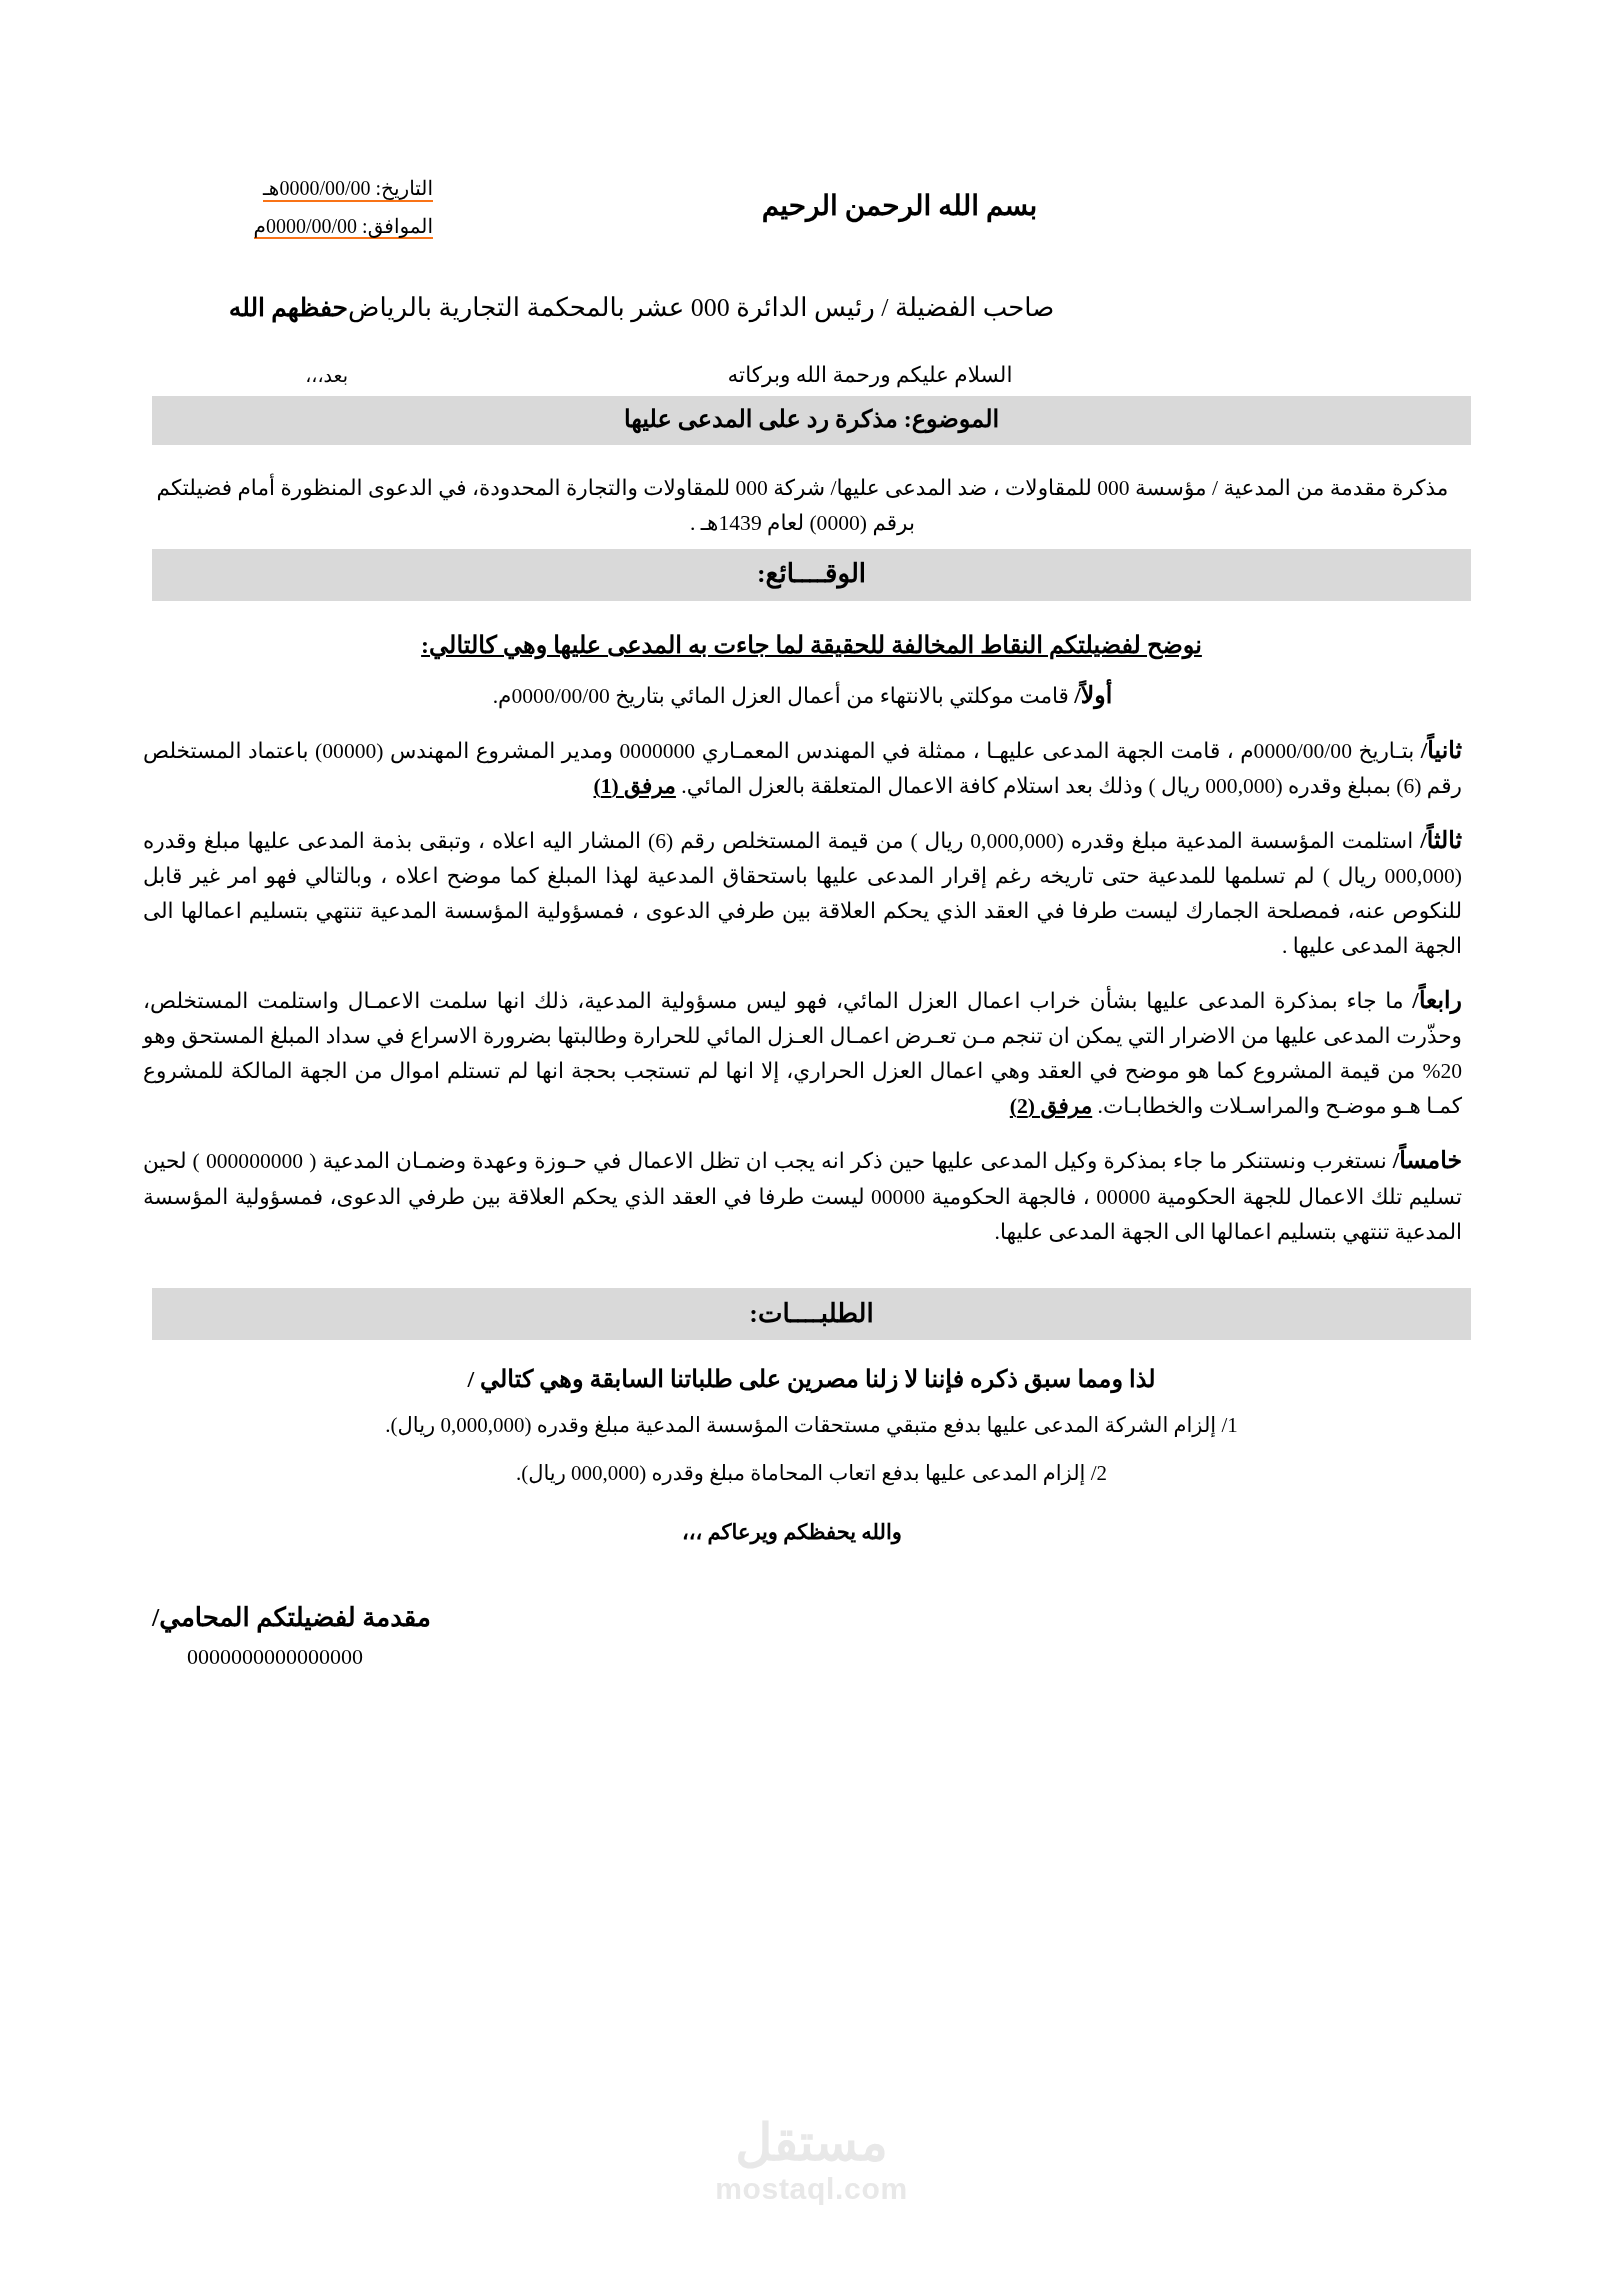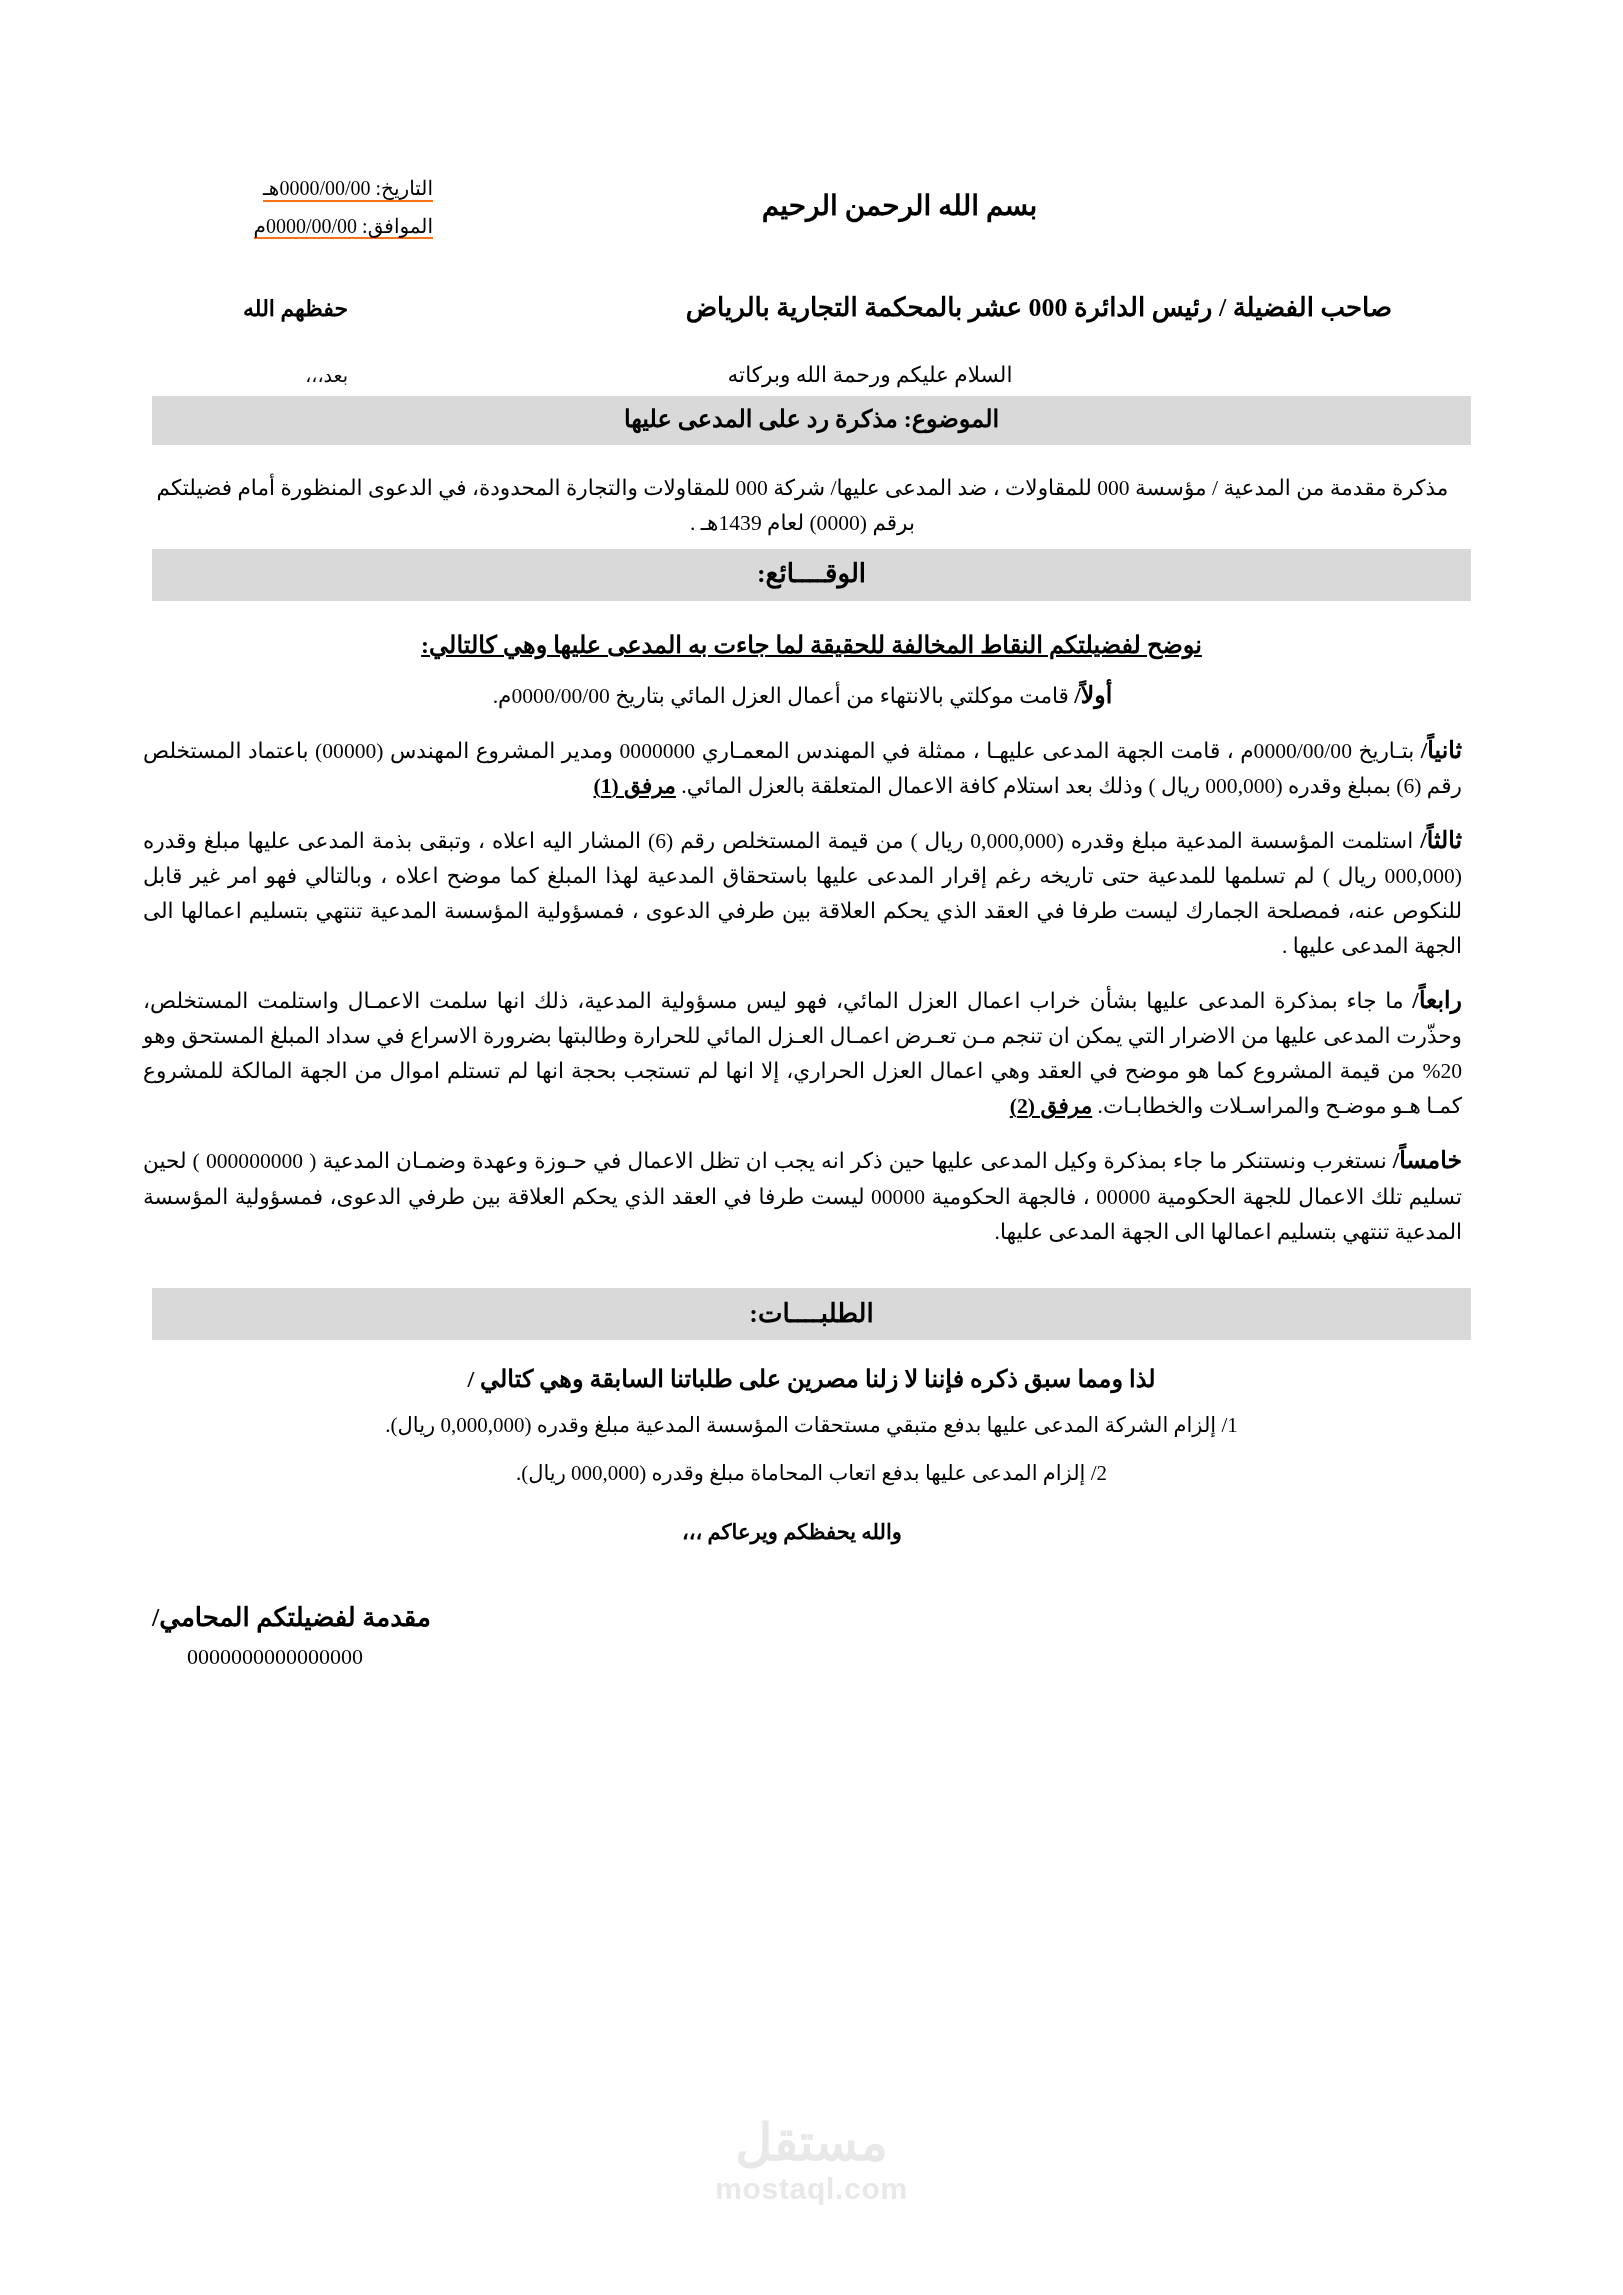--- a/index.html
+++ b/index.html
@@ -63,29 +63,29 @@
   
   .addressee-row {
     display: flex;
     flex-direction: row;
     align-items: baseline;
     margin-top: 38px;
     width: 100%;
   }
   .addressee-main {
     flex: 1;
-    text-align: right;
+    text-align: left;
     font-size: 26px;
-    font-weight: bold;
+    font-weight: normal;
     padding-right: 79px;
   }
   .addressee-side {
     width: 196px;
     text-align: right;
-    font-size: 22px;
+    font-size: 25px;
     font-weight: bold;
   }
 
   
   .salutation-row {
     display: flex;
     flex-direction: row;
     align-items: baseline;
     margin-top: 39px;
     width: 100%;

